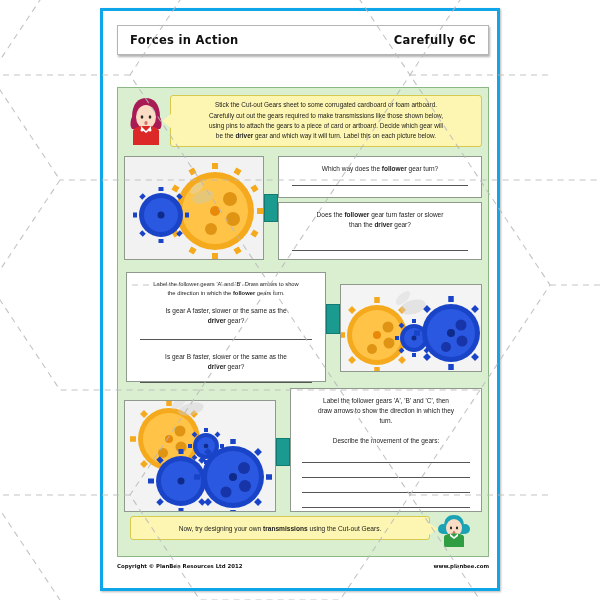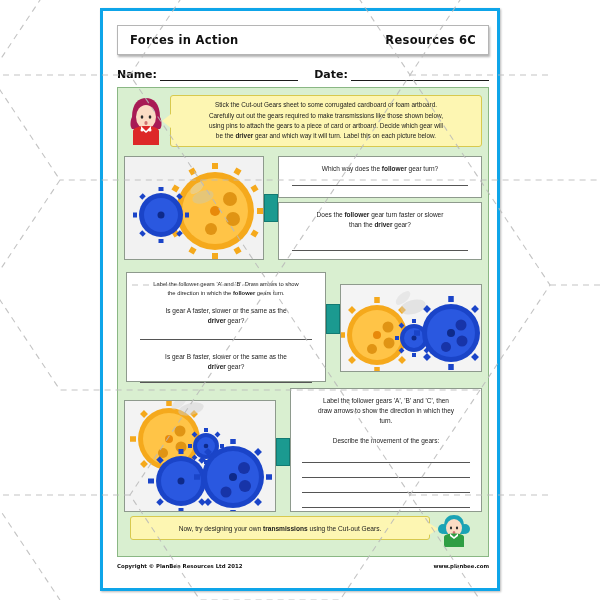--- a/index.html
+++ b/index.html
@@ -134,30 +134,23 @@
 </style>
 </head>
 <body>
 
 <div id="stage">
 
   <div id="page">
 
     <div class="header-bar">
       <span class="header-title">Forces in Action</span>
-      <span class="header-title">Resources 6C</span>
+      <span class="header-title">Carefully 6C</span>
     </div>
 
-    <div class="namedate">
-      <span class="nd-label">Name:</span>
-      <span class="nd-rule"></span>
-      <span class="nd-gap"></span>
-      <span class="nd-label">Date:</span>
-      <span class="nd-rule"></span>
-    </div>
 
     <div class="green-panel">
 
       <div class="topper">
         <svg class="avatar-girl" viewBox="0 0 40 52">
           <path d="M6 22 C6 8 13 3 20 3 C27 3 34 8 34 22 L34 34 L6 34 Z" fill="#a81b55"></path>
           <ellipse cx="20" cy="22" rx="10" ry="12" fill="#fbdcc4"></ellipse>
           <path d="M10 14 C12 7 28 7 30 14 L30 10 C28 5 12 5 10 10 Z" fill="#a81b55"></path>
           <ellipse cx="16" cy="22" rx="1.3" ry="1.7" fill="#2a2a2a"></ellipse>
           <ellipse cx="24" cy="22" rx="1.3" ry="1.7" fill="#2a2a2a"></ellipse>

